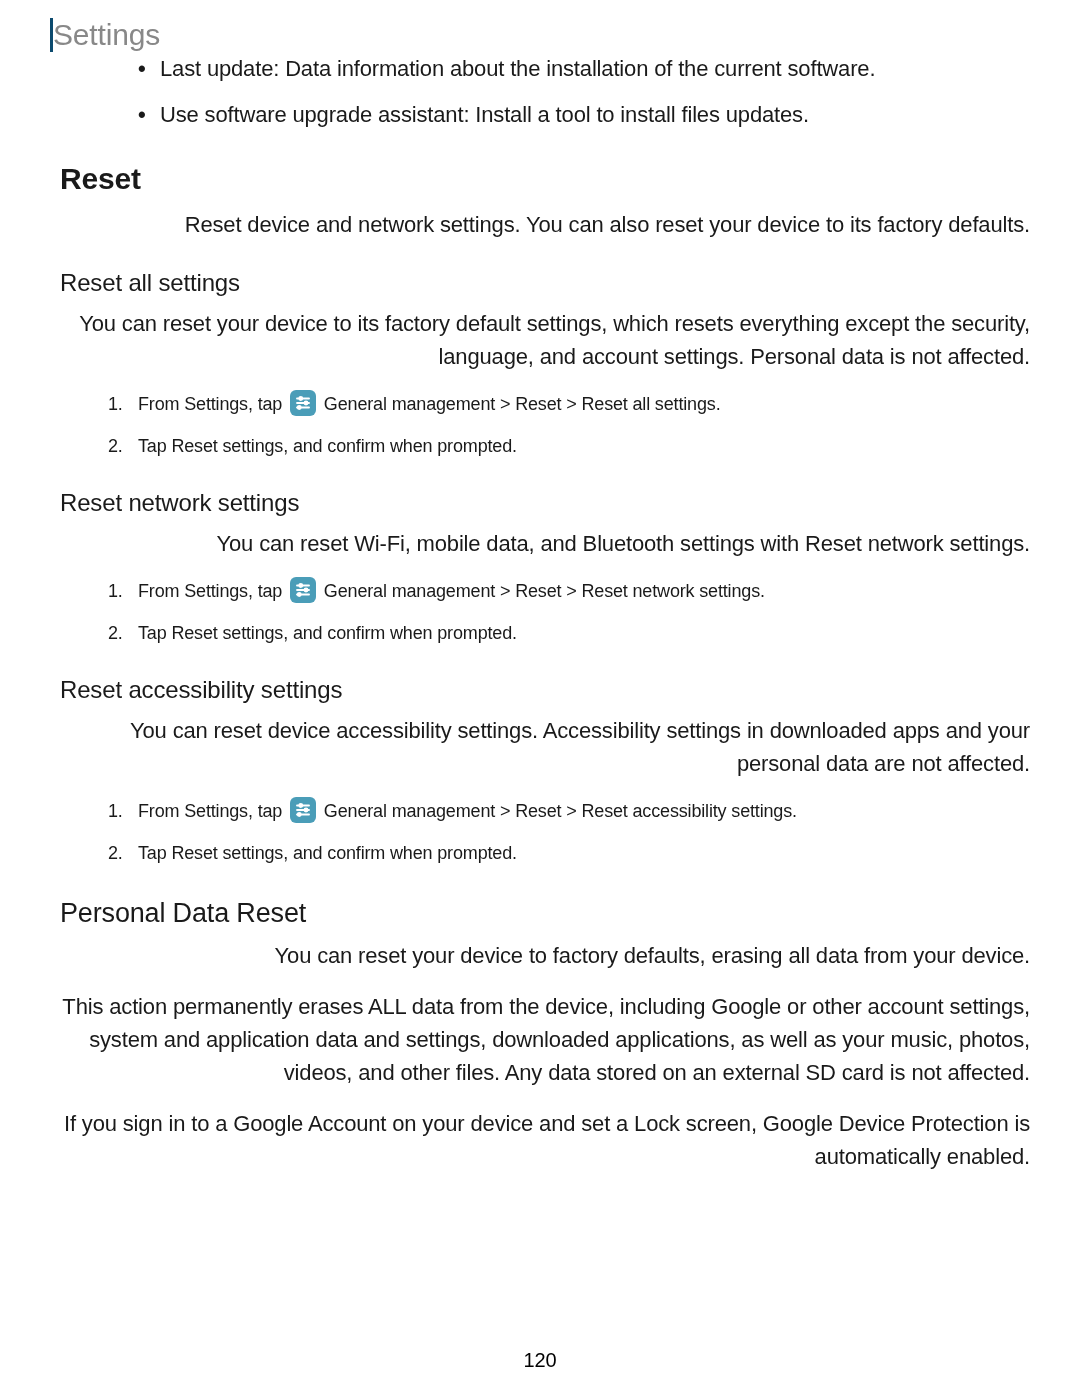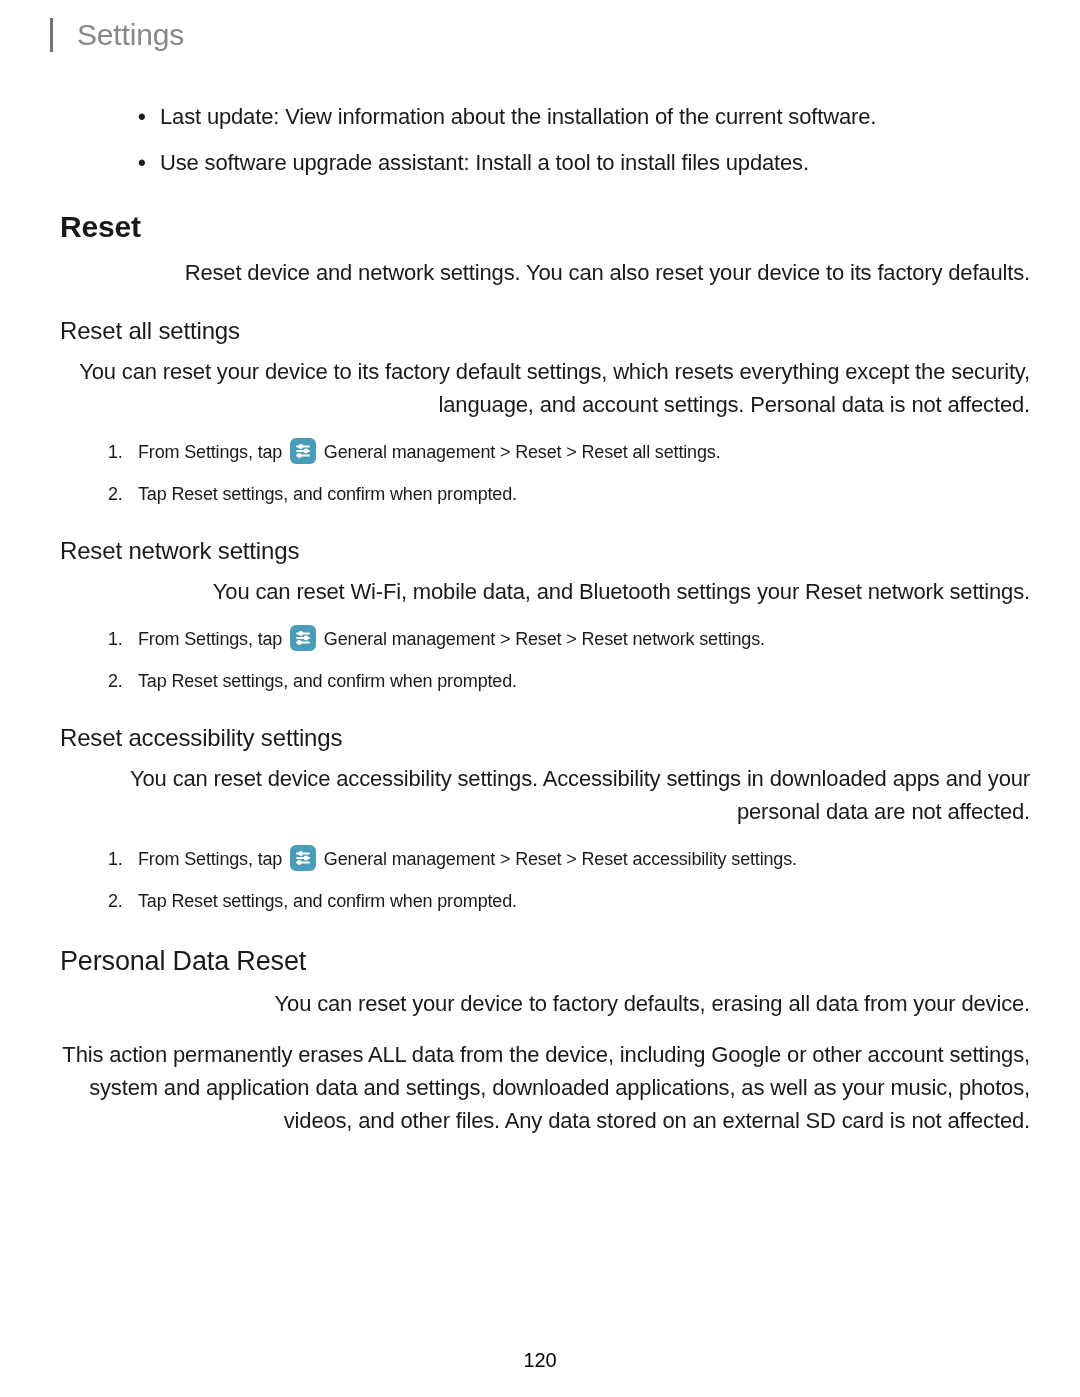--- a/index.html
+++ b/index.html
@@ -10,23 +10,22 @@
     body {
       font-family: -apple-system, BlinkMacSystemFont, 'Segoe UI', Arial, sans-serif;
       background: white;
       width: 1080px;
       height: 1397px;
       padding: 18px 50px 30px 50px;
       color: #1a1a1a;
       letter-spacing: -0.01em;
     }
     .header {
-      border-left: 3px solid #737373;
-      padding-left: 24px;
-      margin-bottom: 48px;
+      border-left: 3px solid #0c4a6e;
+      padding-left: 0;
     }
     .header-title {
       font-size: 30px;
       font-weight: 400;
       color: #888;
     }
     .content {
       padding-left: 10px;
     }
     .bullet-list {
@@ -122,21 +121,21 @@
 <body>
 
 <div class="header">
   <div class="header-title">Settings</div>
 </div>
 
 <div class="content">
 
   <ul class="bullet-list">
     <li>
-      <span class="bold">Last update</span><span>: View information about the installation of the current software.</span>
+      <span class="bold">Last update</span><span>: Data information about the installation of the current software.</span>
     </li>
     <li>
       <span class="bold">Use software upgrade assistant</span><span>: Install a tool to install files updates.</span>
     </li>
   </ul>
 
   <h2>Reset</h2>
   <p>Reset device and network settings. You can also reset your device to its factory defaults.</p>
 
   <h3>Reset all settings</h3>
@@ -153,21 +152,21 @@
             <circle cx="7" cy="18" r="2" fill="white"></circle>
           </svg>
         </span><span class="bold"> General management</span><span> &gt; </span><span class="bold">Reset</span><span> &gt; </span><span class="bold">Reset all settings</span><span>.</span>
     </li>
     <li>
       <span>Tap </span><span class="bold">Reset settings</span><span>, and confirm when prompted.</span>
     </li>
   </ol>
 
   <h3>Reset network settings</h3>
-  <p>You can reset Wi-Fi, mobile data, and Bluetooth settings your Reset network settings.</p>
+  <p>You can reset Wi-Fi, mobile data, and Bluetooth settings with Reset network settings.</p>
   <ol class="numbered-list">
     <li>
       <span>From Settings, tap </span><span class="settings-icon">
           <svg viewBox="0 0 24 24" fill="none" stroke="white" stroke-width="2.5" stroke-linecap="round">
             <line x1="4" y1="6" x2="20" y2="6"></line>
             <circle cx="9" cy="6" r="2" fill="white"></circle>
             <line x1="4" y1="12" x2="20" y2="12"></line>
             <circle cx="16" cy="12" r="2" fill="white"></circle>
             <line x1="4" y1="18" x2="20" y2="18"></line>
             <circle cx="7" cy="18" r="2" fill="white"></circle>
@@ -195,16 +194,17 @@
         </span><span class="bold"> General management</span><span> &gt; </span><span class="bold">Reset</span><span> &gt; </span><span class="bold">Reset accessibility settings</span><span>.</span>
     </li>
     <li>
       <span>Tap </span><span class="bold">Reset settings</span><span>, and confirm when prompted.</span>
     </li>
   </ol>
 
   <h3 class="large">Personal Data Reset</h3>
   <p>You can reset your device to factory defaults, erasing all data from your device.</p>
   <p>This action permanently erases ALL data from the device, including Google or other account settings, system and application data and settings, downloaded applications, as well as your music, photos, videos, and other files. Any data stored on an external SD card is not affected.</p>
+  <p>If you sign in to a Google Account on your device and set a Lock screen, Google Device Protection is automatically enabled.</p>
 
 </div>
 
 <div class="page-number">120</div>
 
 </body></html>

